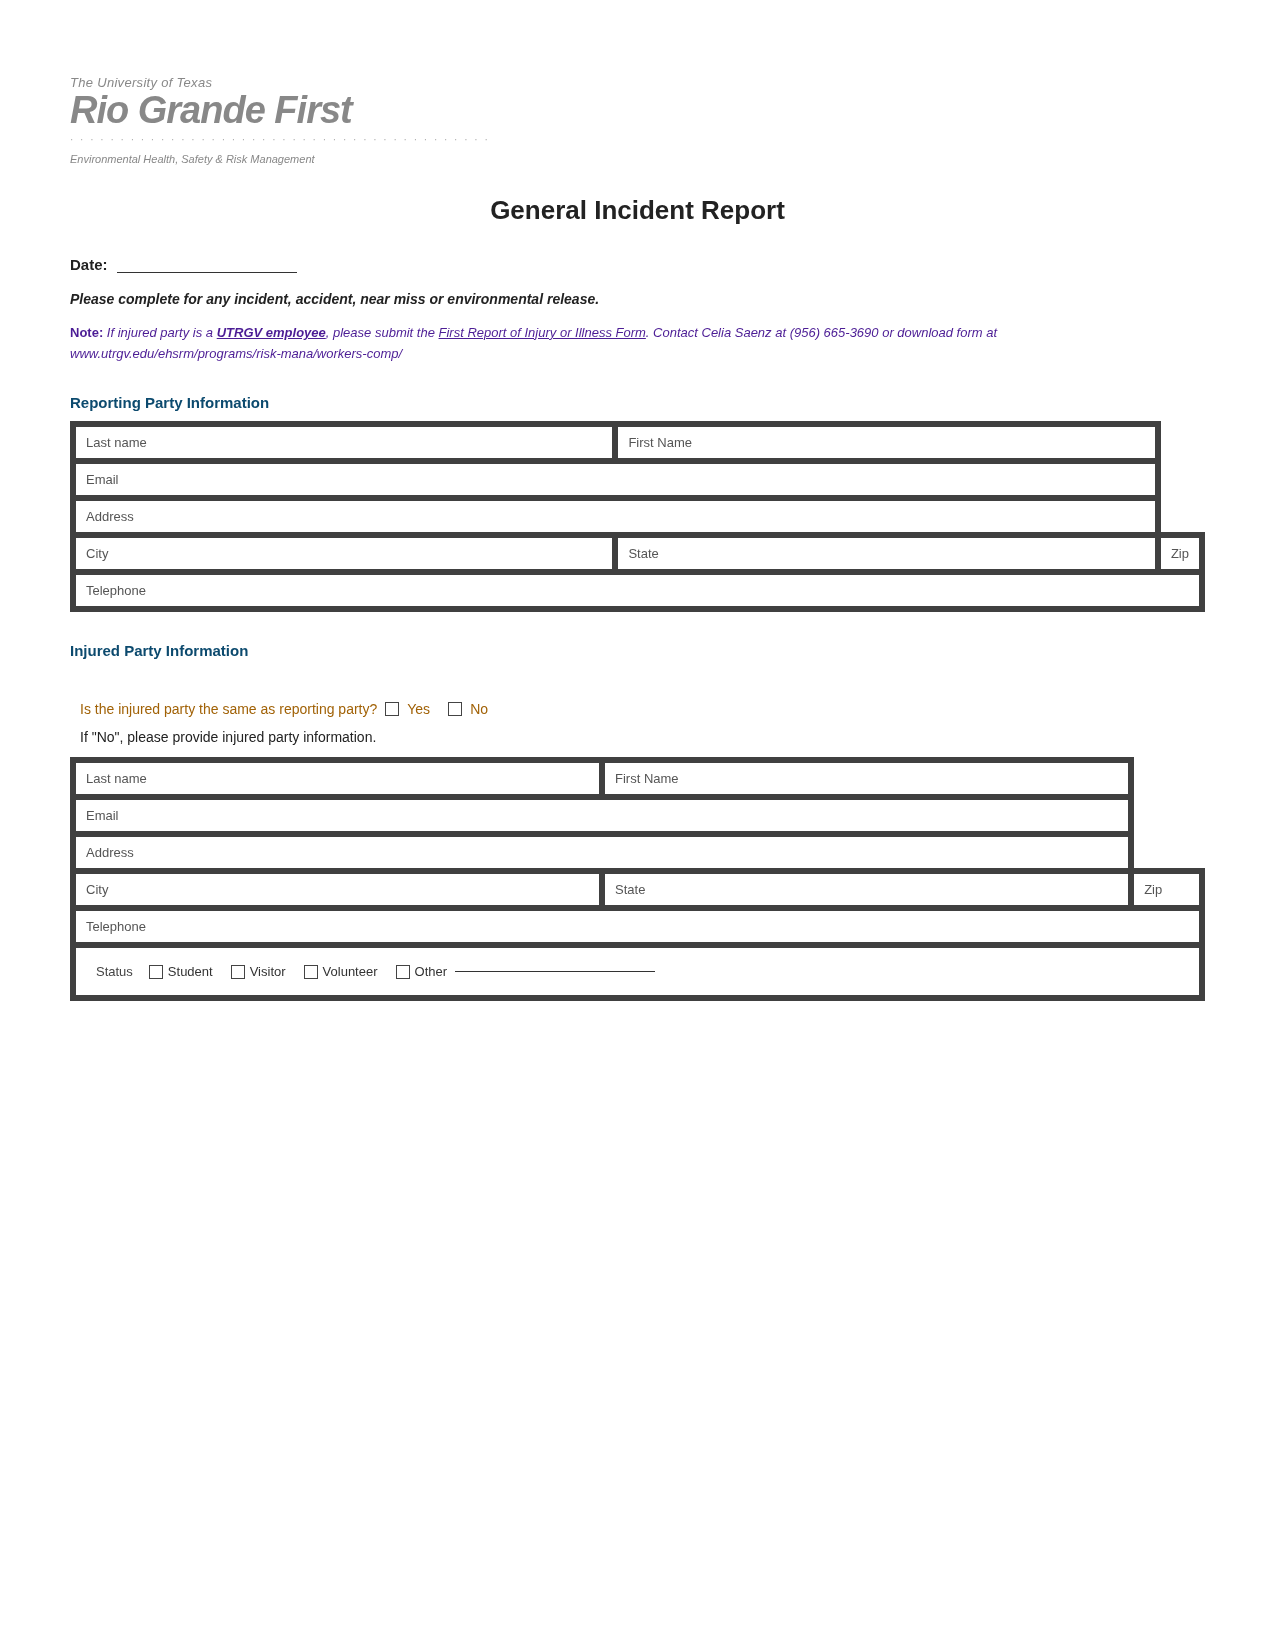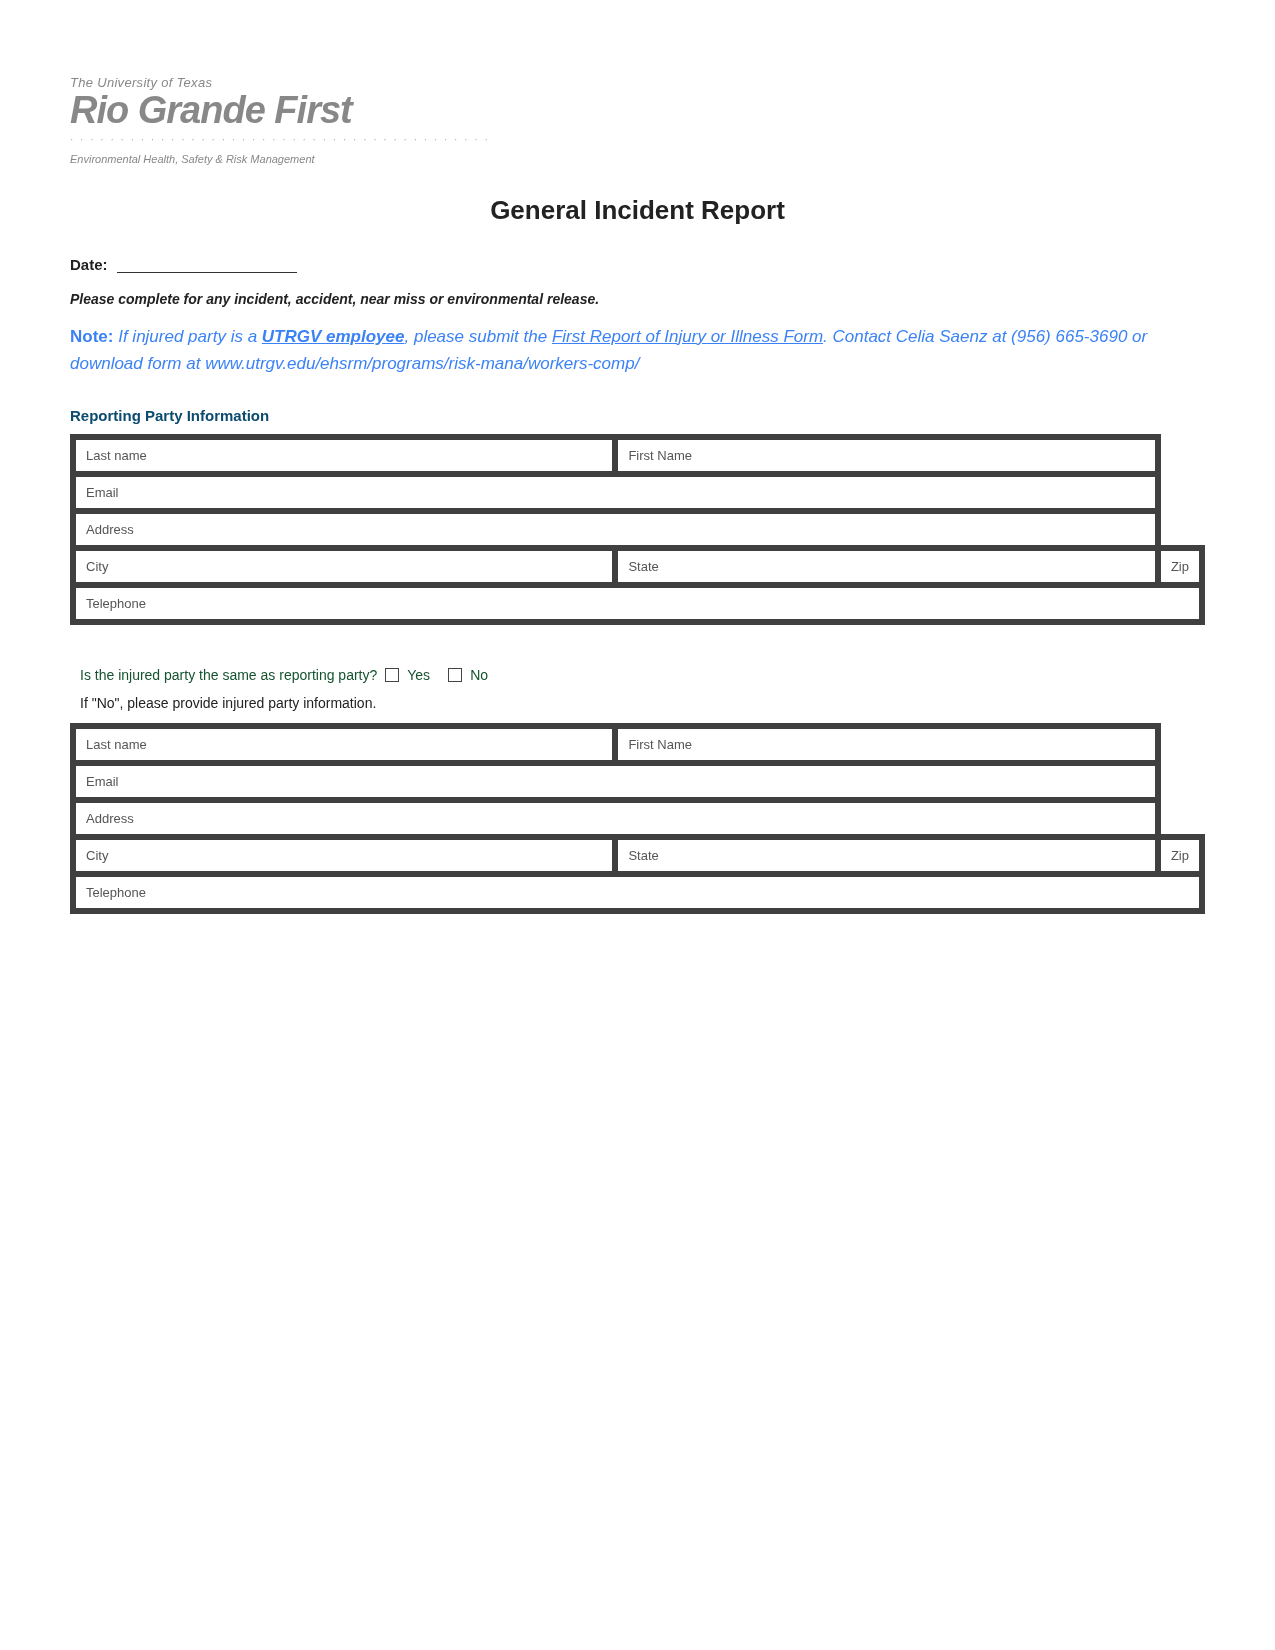--- a/index.html
+++ b/index.html
@@ -88,22 +88,22 @@
 
     .instruction-text {
       font-size: 14px;
       font-style: italic;
       font-weight: bold;
       color: #222;
       margin-bottom: 16px;
     }
 
     .note-text {
-      font-size: 17px;
-      color: #3b82f6;
+      font-size: 13px;
+      color: #4c1d95;
       margin-bottom: 30px;
       line-height: 1.6;
     }
 
     .note-text strong {
       font-weight: bold;
     }
 
     .note-text em {
       font-style: italic;
@@ -142,21 +142,21 @@
 
     .injured-party-section {
       margin-bottom: 10px;
     }
 
     .checkbox-row {
       display: flex;
       align-items: center;
       gap: 8px;
       font-size: 14px;
-      color: #14532d;
+      color: #a16207;
       margin-bottom: 12px;
       margin-left: 10px;
       margin-top: 42px;
     }
 
     .checkbox {
       width: 14px;
       height: 14px;
       border: 1.5px solid #444;
       display: inline-block;
@@ -255,20 +255,21 @@
       <td class="cell-label" style="width:28%">State</td>
       <td class="cell-label" style="width:27%">Zip</td>
     </tr>
     <tr>
       <td class="cell-label" colspan="3">Telephone</td>
     </tr>
   </tbody>
     </table>
 
   <div class="injured-party-section">
+    <div class="section-title">Injured Party Information</div>
 
     <div class="checkbox-row">
       <span>Is the injured party the same as reporting party?</span>
       <span class="checkbox"></span>
       <span>Yes</span>
       <span class="checkbox" style="margin-left:10px"></span>
       <span>No</span>
     </div>
 
     <div class="if-no-text">If "No", please provide injured party information.</div>
@@ -286,17 +287,41 @@
         <td class="cell-label" colspan="2">Address</td>
       </tr>
       <tr>
         <td class="cell-label" style="width:45%">City</td>
         <td class="cell-label" style="width:28%">State</td>
         <td class="cell-label" style="width:27%">Zip</td>
       </tr>
       <tr>
         <td class="cell-label" colspan="3">Telephone</td>
       </tr>
+      <tr>
+        <td colspan="3">
+          <div class="status-row">
+            <span class="status-label">Status</span>
+            <div class="status-option">
+              <span class="checkbox"></span>
+              <span>Student</span>
+            </div>
+            <div class="status-option">
+              <span class="checkbox"></span>
+              <span>Visitor</span>
+            </div>
+            <div class="status-option">
+              <span class="checkbox"></span>
+              <span>Volunteer</span>
+            </div>
+            <div class="status-option">
+              <span class="checkbox"></span>
+              <span>Other</span>
+              <span class="other-underline"></span>
+            </div>
+          </div>
+        </td>
+      </tr>
     </tbody>
       </table>
   </div>
 
 </div>
 
 </body></html>

